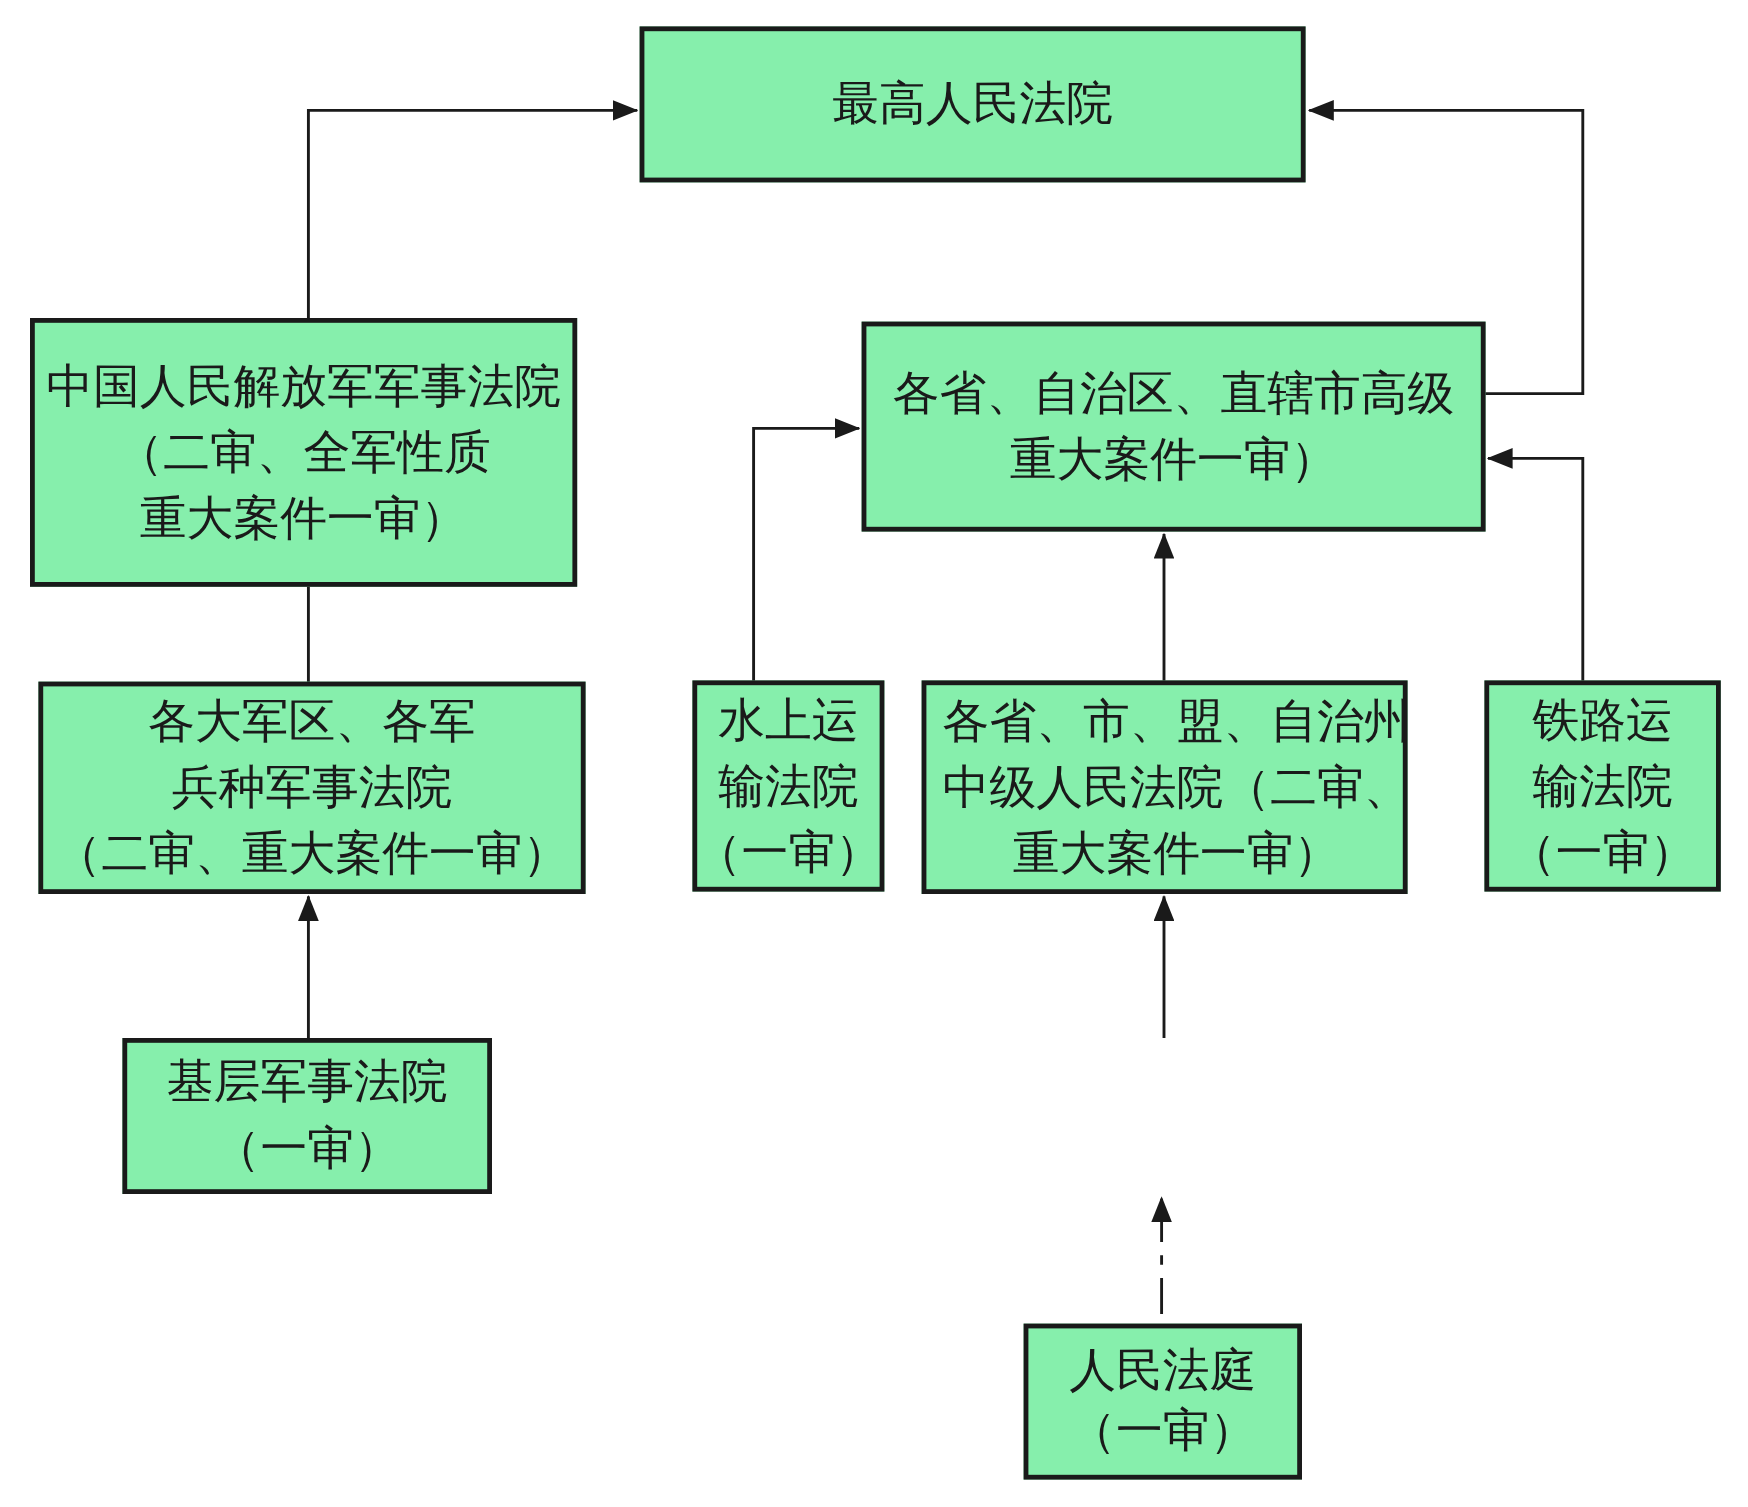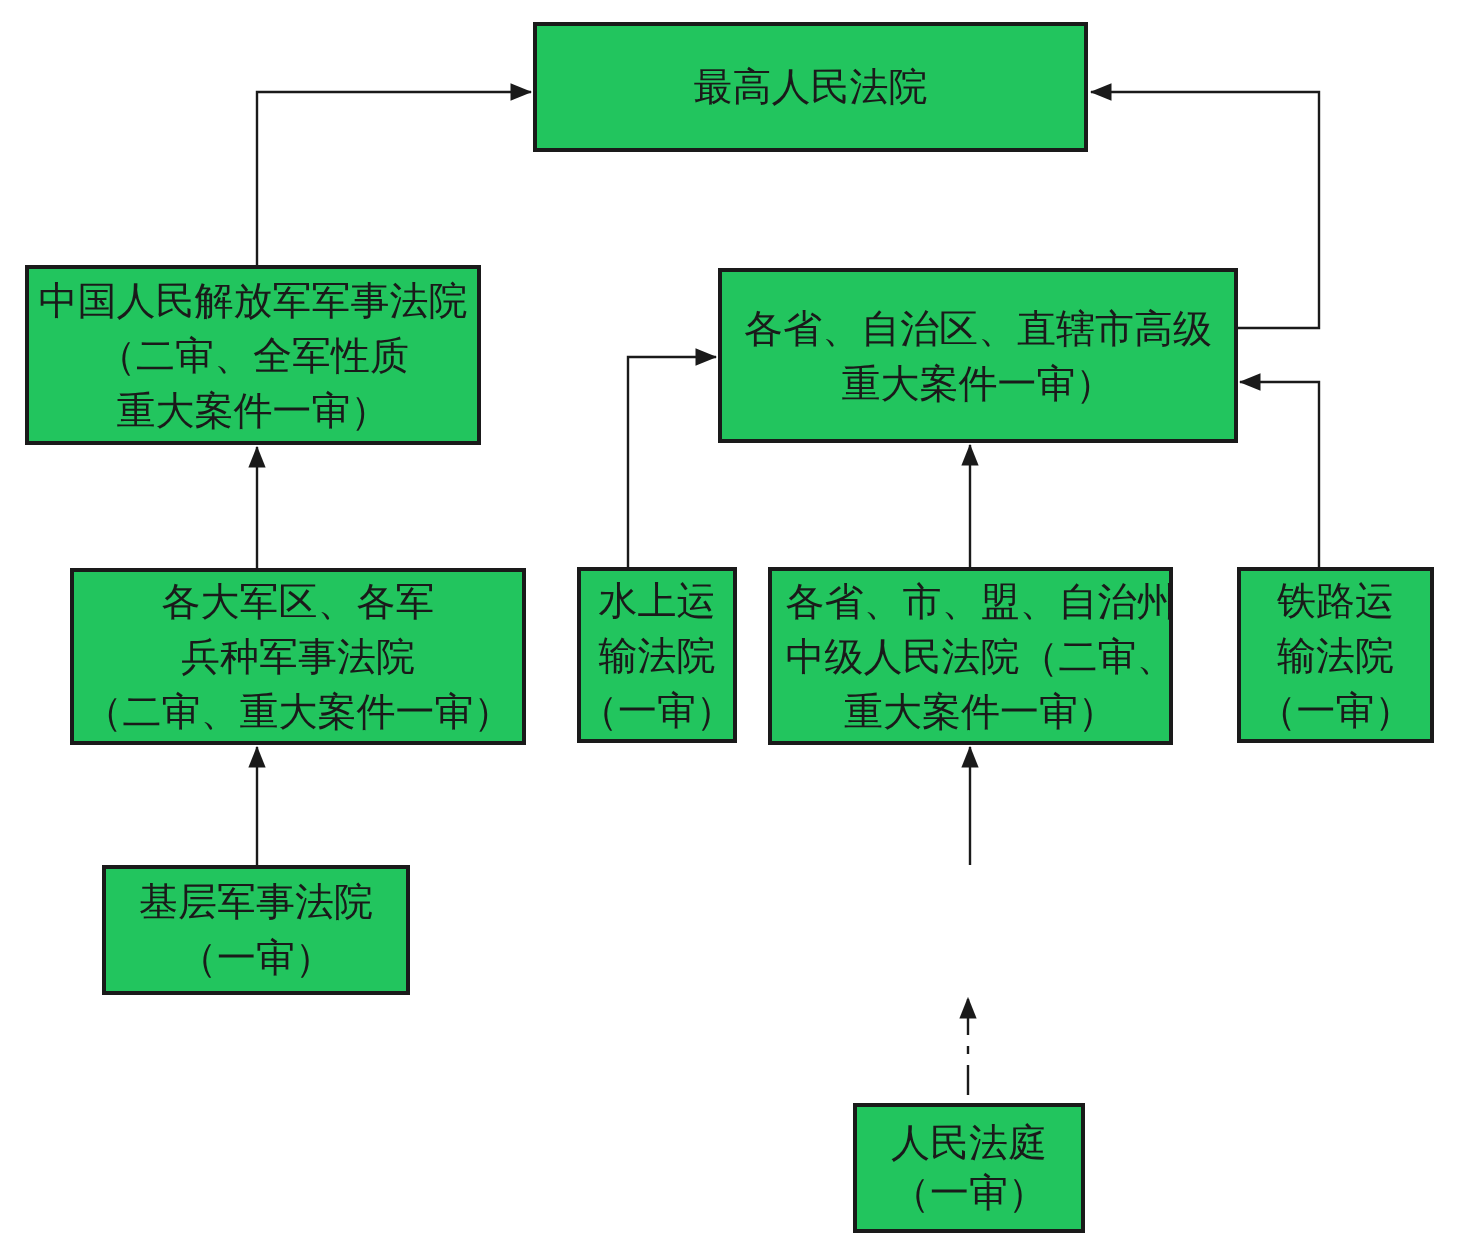--- a/index.html
+++ b/index.html
@@ -20,36 +20,36 @@
     position: absolute;
     left: 0;
     top: 0;
     width: 1457px;
     height: 1256px;
   }
   .box {
     position: absolute;
     box-sizing: border-box;
     border: 4px solid #1a1a1a;
-    background: #22c55e;
+    background: #86efac;
     display: flex;
     flex-direction: column;
     align-items: center;
     justify-content: center;
     text-align: center;
     font-size: 39px;
     line-height: 54px;
   }
   .box .ln {
     white-space: nowrap;
   }
   #b-supreme   { left: 533px;  top: 22px;   width: 555px; height: 130px; line-height: 52px; }
-  #b-pla       { left: 25px;   top: 265px;  width: 456px; height: 180px; line-height: 55px; }
+  #b-pla       { left: 25px;   top: 265px;  width: 456px; height: 224px; line-height: 55px; }
   #b-higher    { left: 718px;  top: 268px;  width: 520px; height: 175px; line-height: 55px; align-items: center; }
-  #b-milreg    { left: 32px;   top: 568px;  width: 456px; height: 177px; line-height: 55px; margin-left: 38px; }
+  #b-milreg    { left: 32px;   top: 568px;  width: 456px; height: 177px; line-height: 55px; }
   #b-water     { left: 577px;  top: 567px;  width: 160px; height: 176px; line-height: 55px; }
   #b-inter     { left: 768px;  top: 567px;  width: 405px; height: 178px; line-height: 55px; padding-left: 20px; }
   #b-rail      { left: 1237px; top: 567px;  width: 197px; height: 176px; line-height: 55px; }
   #b-milbasic  { left: 102px;  top: 865px;  width: 308px; height: 130px; line-height: 46px; justify-content: space-evenly; }
   #b-basic     { left: 707px;  top: 863px;  width: 498px; height: 132px; line-height: 52px; }
   #b-tribunal  { left: 853px;  top: 1103px; width: 232px; height: 130px; line-height: 50px; }
 </style>
 </head>
 <body>
 

